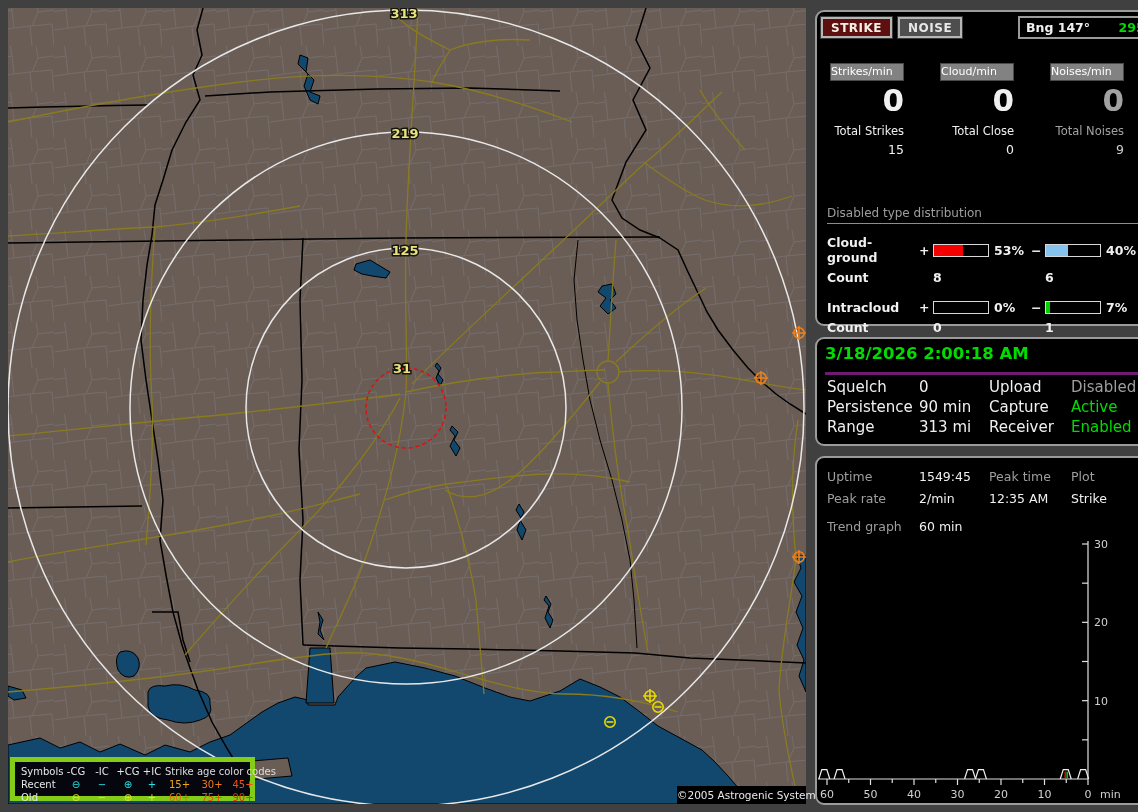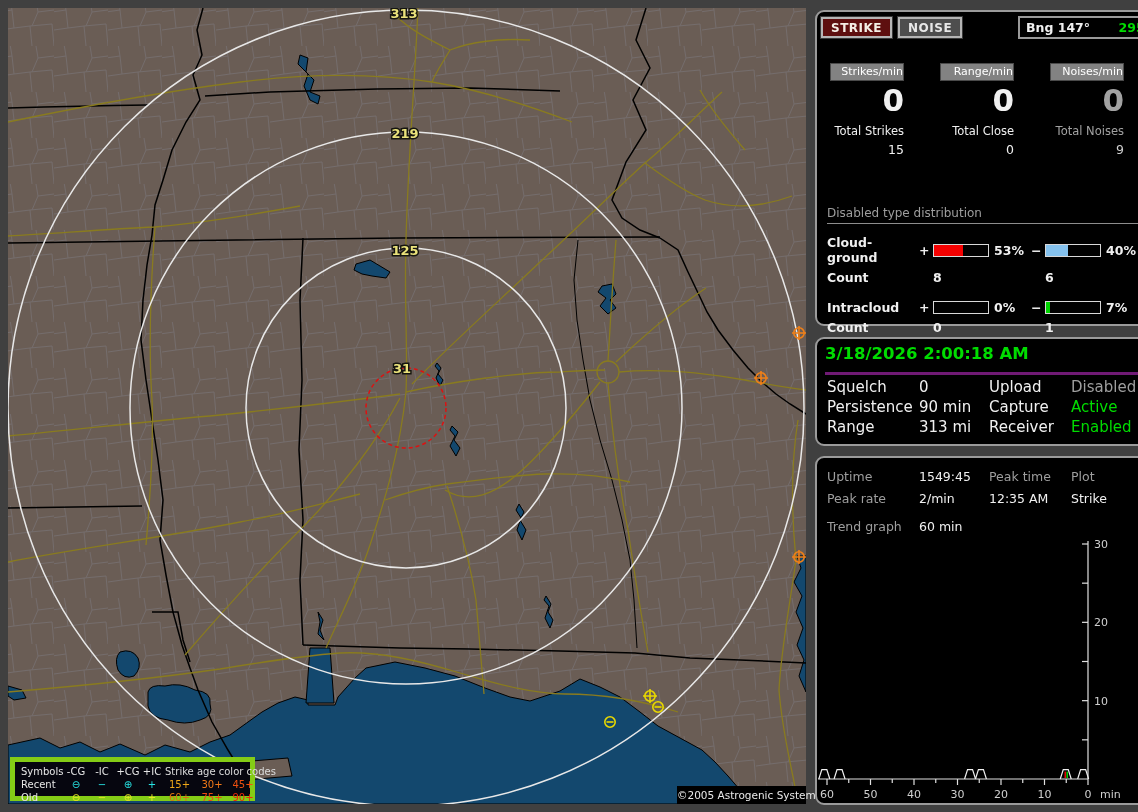--- a/index.html
+++ b/index.html
@@ -31,21 +31,21 @@
     padding:0 8px;margin-right:6px;cursor:pointer;}
   .strike-btn{background:#5e0f0f;color:#f5efe6;}
   .noise-btn{background:#4e4e4e;color:#e8e8e8;}
   .bng-box{margin-left:auto;width:136px;height:19px;border:2px solid #9a9a9a;background:#000;
     display:flex;align-items:center;justify-content:space-between;padding:0 6px;
     font-size:12.5px;font-weight:bold;}
   .counter-grid{position:absolute;left:13px;top:51px;display:grid;
     grid-template-columns:74px 74px 74px;column-gap:36px;}
   .ccol{text-align:right;}
   .chip{display:block;width:100%;box-sizing:border-box;background:#828282;color:#fff;
-    border:1px solid #4a4a4a;font-size:11px;text-align:right;padding:1px 0 2px 0;}
+    border:1px solid #4a4a4a;font-size:11px;text-align:left;padding:1px 0 2px 0;}
   .bigzero{font-size:31px;font-weight:bold;line-height:34px;margin-top:2px;}
   .dimtxt{color:#a2a2a2;}
   .tlabel{font-size:11.5px;margin-top:7px;}
   .tval{font-size:12.5px;margin-top:4px;}
   .dist{position:absolute;left:10px;right:8px;top:194px;}
   .dist-title{font-size:12px;color:#9e9e9e;border-bottom:1px solid #8d8d8d;padding-bottom:3px;}
   .dist-row{display:grid;grid-template-columns:92px 14px 56px 42px 14px 56px 38px;
     align-items:center;margin-top:11px;font-size:12.5px;font-weight:bold;}
   .dist-count{display:grid;grid-template-columns:92px 14px 56px 42px 14px 56px 38px;
     align-items:center;margin-top:5px;font-size:12.5px;font-weight:bold;}
@@ -218,21 +218,21 @@
       </div>
     </div>
     <div class="counter-grid">
       <div class="ccol">
         <span class="chip">Strikes/min</span>
         <div class="bigzero">0</div>
         <div class="tlabel">Total Strikes</div>
         <div class="tval">15</div>
       </div>
       <div class="ccol">
-        <span class="chip">Range/min</span>
+        <span class="chip">Cloud/min</span>
         <div class="bigzero">0</div>
         <div class="tlabel">Total Close</div>
         <div class="tval">0</div>
       </div>
       <div class="ccol">
         <span class="chip">Noises/min</span>
         <div class="bigzero dimtxt">0</div>
         <div class="tlabel dimtxt">Total Noises</div>
         <div class="tval" style="color:#cfcfcf">9</div>
       </div>

